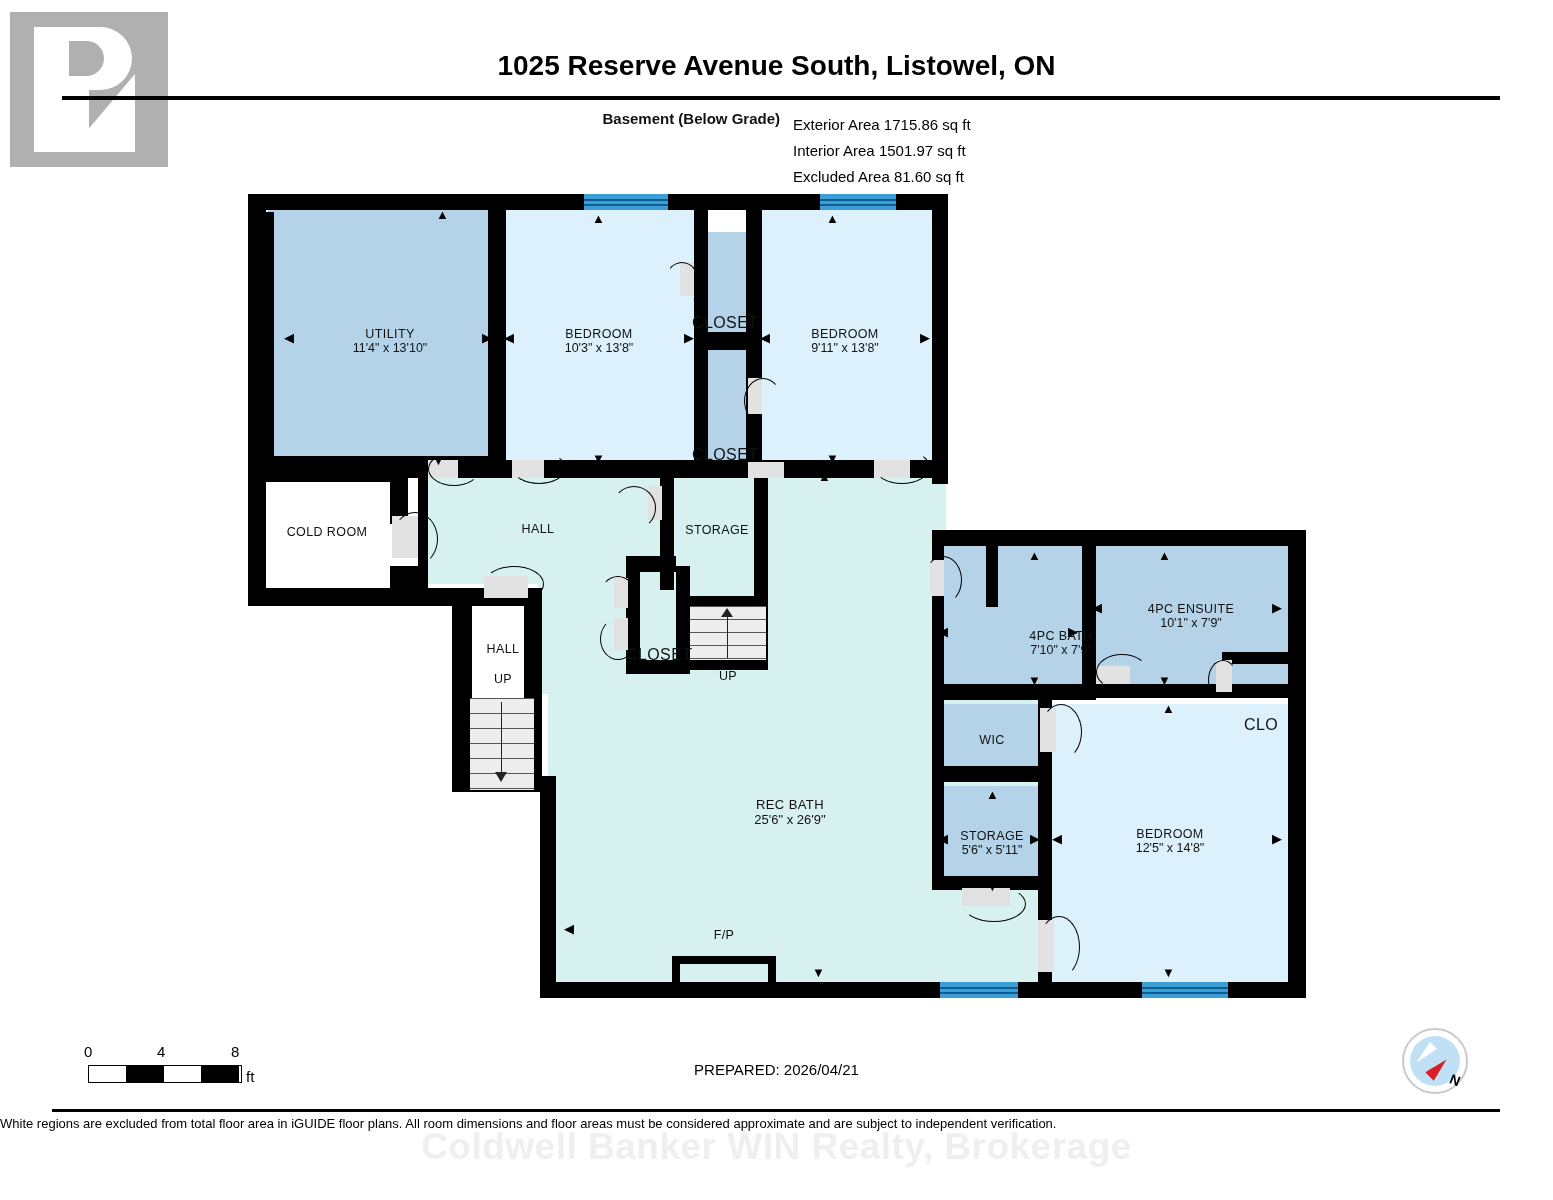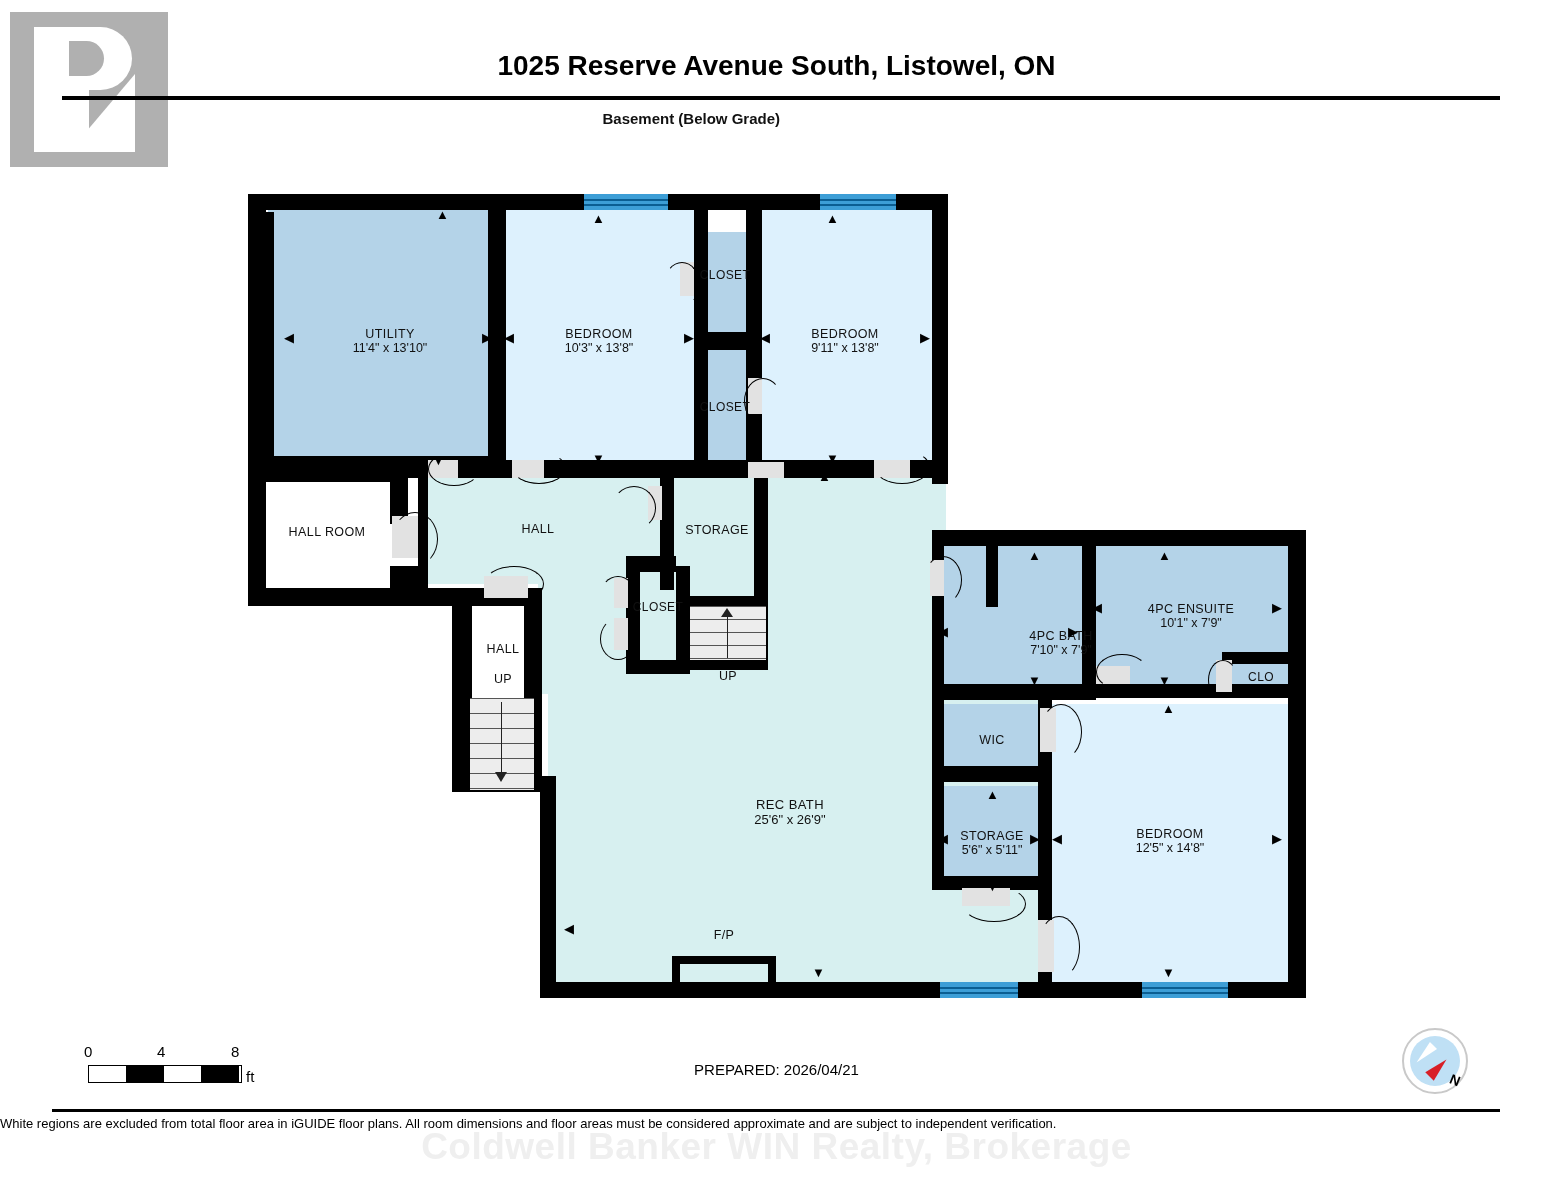--- a/index.html
+++ b/index.html
@@ -45,21 +45,21 @@
   .win::after{top:62%;}
 
   .door{position:absolute;background:#e2e2e2;}
   .swing{position:absolute;border:1.6px solid #000;border-radius:50%;}
 
   .lbl{position:absolute;text-align:center;font-size:12.5px;line-height:14px;
        white-space:nowrap;color:#111;}
   .lbl .nm{display:block;letter-spacing:.4px;}
   .lbl .dim{display:block;}
   .lbl.big{font-size:13px;line-height:15px;}
-  .lbl.sm{font-size:12px;}
+  .lbl.sm{font-size:16px;margin-top:48px;}
 
   .arr{position:absolute;font-size:13px;line-height:13px;color:#000;}
 
   .stairs{position:absolute;background:#ededed;}
   .stairs i{position:absolute;left:0;width:100%;height:1.4px;background:#555;}
   .stairs .shaft{position:absolute;width:1.4px;background:#222;}
   .stairs .head{position:absolute;width:0;height:0;}
 
   
   #scalebar{position:absolute;left:88px;top:1065px;width:152px;height:16px;
@@ -97,20 +97,25 @@
   <div class="r-bowl-in"></div>
   <div class="r-leg"></div>
   <div class="r-leg2"></div>
 </div>
 
 <div id="page-title">1025 Reserve Avenue South, Listowel, ON</div>
 <div id="title-rule"></div>
 
 <div id="meta">
   <div class="lbl">Basement (Below Grade)</div>
+  <div class="areas">
+    <div>Exterior Area 1715.86 sq ft</div>
+    <div>Interior Area 1501.97 sq ft</div>
+    <div>Excluded Area 81.60 sq ft</div>
+  </div>
 </div>
 
 <div id="plan">
 
   <div class="room blue" style="left:268px;top:208px;width:222px;height:262px;"></div>
   <div class="room lblue" style="left:504px;top:208px;width:190px;height:262px;"></div>
   <div class="room blue" style="left:706px;top:232px;width:42px;height:102px;"></div>
   <div class="room blue" style="left:706px;top:348px;width:42px;height:122px;"></div>
   <div class="room lblue" style="left:760px;top:208px;width:172px;height:262px;"></div>
 
@@ -287,21 +292,21 @@
     <span class="nm">BEDROOM</span>
     <span class="dim">9'11" x 13'8"</span>
   </div>
   <div class="lbl sm" style="left:692px;top:268px;width:66px;">
     <span class="nm">CLOSET</span>
   </div>
   <div class="lbl sm" style="left:692px;top:400px;width:66px;">
     <span class="nm">CLOSET</span>
   </div>
   <div class="lbl" style="left:262px;top:525px;width:130px;">
-    <span class="nm">HALL ROOM</span>
+    <span class="nm">COLD ROOM</span>
   </div>
   <div class="lbl" style="left:488px;top:522px;width:100px;">
     <span class="nm">HALL</span>
   </div>
   <div class="lbl" style="left:672px;top:523px;width:90px;">
     <span class="nm">STORAGE</span>
   </div>
   <div class="lbl sm" style="left:626px;top:600px;width:64px;">
     <span class="nm">CLOSET</span>
   </div>

